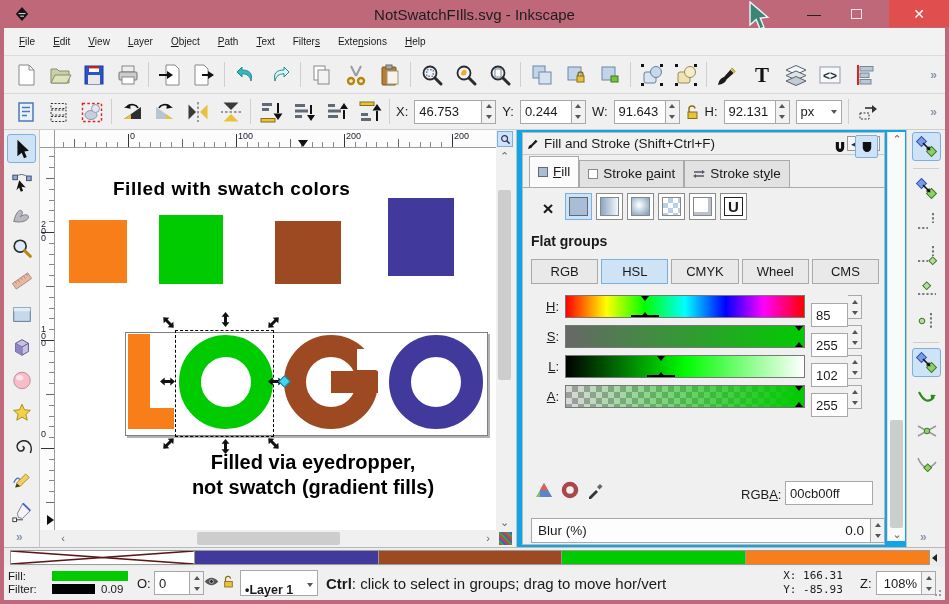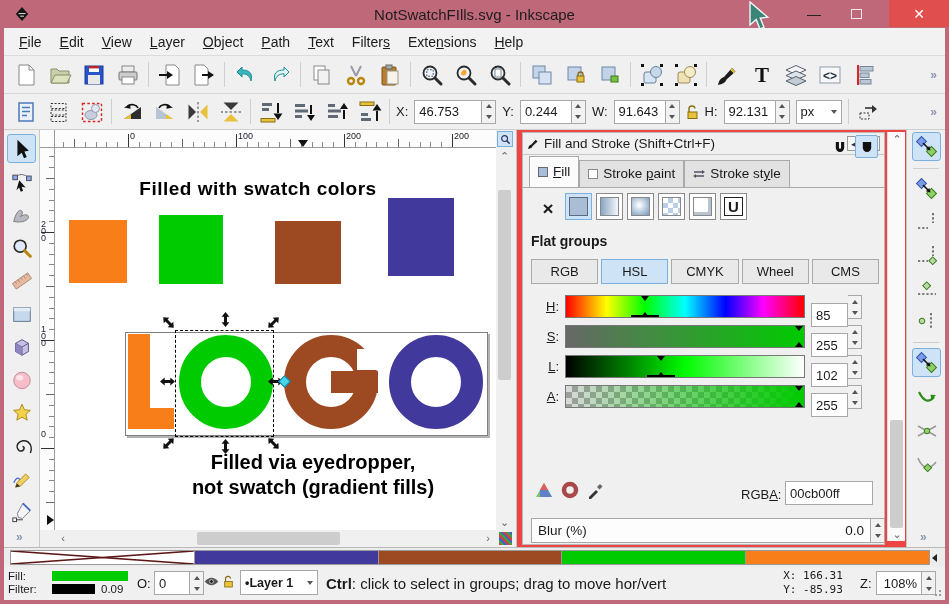--- a/index.html
+++ b/index.html
@@ -10,21 +10,21 @@
   
   .titlebar{left:0;top:0;width:949px;height:28px;background:#bf687a;display:flex;align-items:center}
   .win-title{position:absolute;left:0;right:0;text-align:center;font-size:15px;color:#1d1d1d}
   .win-btn{position:absolute;top:0;height:27px;display:flex;align-items:center;justify-content:center}
   .btn-min{right:120px;width:30px;color:#222;font-size:14px}
   .btn-max{right:78px;width:30px}
   .btn-max .sq{width:11px;height:10px;border:1.5px solid #f3e6ea}
   .btn-close{right:0;width:60px;background:#e04e4e;color:#fff;font-size:14px}
   
   .menubar{left:4px;top:28px;width:941px;height:28px;background:#f2f2f2;border-bottom:1px solid #dcdcdc;display:flex;align-items:center;padding-left:6px}
-  .menu-item{padding:5px 9px;font-size:14px}
+  .menu-item{padding:5px 9px;font-size:10px}
   
   .cmdbar{left:4px;top:56px;width:941px;height:38px;background:#f0f0f0;border-bottom:1px solid #d8d8d8;display:flex;align-items:center;gap:7px;padding:0 8px}
   .ctrlbar{left:4px;top:94px;width:941px;height:36px;background:#f0f0f0;border-bottom:1px solid #cfcfcf;display:flex;align-items:center;gap:6px;padding:0 8px}
   .ib{width:27px;height:27px;display:flex;align-items:center;justify-content:center;border-radius:3px;flex:0 0 auto}
   .vsep{width:1px;height:25px;background:#cfcfcf;flex:0 0 auto}
   .overflow{color:#8894b0;font-size:12px;font-weight:bold;margin-left:auto}
   .fld{background:#fff;border:1px solid #a8a8a8;height:24px;display:flex;align-items:center;padding:0 4px;font-size:13px}
   .spin{display:flex;flex-direction:column;width:14px;height:24px;border:1px solid #a8a8a8;border-left:none;background:#f2f2f2}
   .spin>div{flex:1;display:flex;align-items:center;justify-content:center}
   .tu{width:0;height:0;border-left:3.5px solid transparent;border-right:3.5px solid transparent;border-bottom:4px solid #555}
@@ -42,32 +42,32 @@
   .hruler{position:absolute;left:15px;top:0;width:441px;height:18px;background:#fcfcfc;border-bottom:1px solid #9a9a9a;
     background-image:repeating-linear-gradient(to right,#333 0 1px,transparent 1px 108px),repeating-linear-gradient(to right,#666 0 1px,transparent 1px 54px),repeating-linear-gradient(to right,#888 0 1px,transparent 1px 10.8px);
     background-size:100% 13px,100% 8px,100% 5px;background-position:-35px 100%,-35px 100%,-35px 100%;background-repeat:no-repeat}
   .vruler{position:absolute;left:0;top:18px;width:15px;height:382px;background:#fcfcfc;border-right:1px solid #9a9a9a;
     background-image:repeating-linear-gradient(to bottom,#333 0 1px,transparent 1px 108px),repeating-linear-gradient(to bottom,#666 0 1px,transparent 1px 54px),repeating-linear-gradient(to bottom,#888 0 1px,transparent 1px 10.8px);
     background-size:13px 100%,8px 100%,5px 100%;background-position:100% -24px,100% -24px,100% -24px;background-repeat:no-repeat}
   .rnum{position:absolute;font-size:9px;color:#223;top:1px}
   .vnum{position:absolute;font-size:9px;color:#223;left:1px;width:7px;word-break:break-all;line-height:7px}
   .viewport{position:absolute;left:15px;top:18px;width:441px;height:382px;background:#fff;overflow:hidden}
   .sq{position:absolute}
-  .canvas-head{position:absolute;left:58px;top:30px;width:290px;text-align:center;font-weight:bold;font-size:19px;letter-spacing:.5px;color:#000}
+  .canvas-head{position:absolute;left:58px;top:30px;width:290px;font-weight:bold;font-size:19px;letter-spacing:.5px;color:#000}
   .canvas-cap{position:absolute;left:98px;width:320px;text-align:center;font-weight:bold;font-size:20px;color:#000}
   .logobox{position:absolute;left:70px;top:184px;width:363px;height:104px;background:#fff;border:1px solid #808080;box-shadow:2px 2px 0 #b3b3b3}
   .selrect{position:absolute;left:120px;top:182px;width:99px;height:107px;border:1px dashed #000}
   .handle{position:absolute;width:15px;height:15px;fill:#111}
   .cyand{position:absolute;left:225px;top:229px;width:9px;height:9px;background:#45d3ee;border:1px solid #0c7d97;transform:rotate(45deg)}
   .scroll{background:#f0f0f0}
   .thumb{position:absolute;background:#cdcdcd;border-radius:2px}
   .sbtn{position:absolute;display:flex;align-items:center;justify-content:center}
   .chev{color:#666;font-size:11px;line-height:1}
   
-  .dock{left:516px;top:130px;width:390px;height:417px;background:#ef4444;border-left:1px solid #c0c0c0}
+  .dock{left:516px;top:130px;width:390px;height:417px;background:#0ea5e9;border-left:1px solid #c0c0c0}
   .dialog{position:absolute;left:5px;top:2px;width:363px;height:413px;background:#f0f0f0;border:1px solid #b9b9b9}
   .dlg-head{position:absolute;left:0;top:0;width:100%;height:22px;border-bottom:1px solid #c9c9c9;display:flex;align-items:center;padding:0 4px;gap:4px;font-size:13.5px}
   .dlg-btn{width:15px;height:15px;border:1px solid #999;background:#f6f6f6;display:flex;align-items:center;justify-content:center;font-size:9px;color:#333}
   .tabs{position:absolute;left:0;top:24px;width:100%;height:31px;border-bottom:1px solid #a9a9a9;display:flex;align-items:flex-end;padding-left:6px}
   .tab{border:1px solid #a9a9a9;border-bottom:none;background:#e2e2e2;padding:5px 8px 6px;display:flex;gap:5px;align-items:center;font-size:13.5px;position:relative}
   .tab.active{background:#fbfbfb;height:31px;z-index:2}
   .pt{width:27px;height:27px;border:1px solid #8a8a8a;background:#fff;padding:3px;position:absolute;top:0}
   .pt.sel{background:#cfe3f7;border-color:#7ab0dd}
   .pt>div{width:100%;height:100%}
   .pt-flat{background:#a9bdd6;border:1px solid #5b6b7d}
@@ -954,21 +954,21 @@
         </div>
       </div>
     <svg class="abs" style="left:200px;top:9px" width="15" height="11" viewBox="0 0 20 14">
         <path d="M1 7q9-10 18 0-9 10-18 0z" fill="#555"></path>
         <circle cx="10" cy="7" r="2.6" fill="#222" stroke="#ddd"></circle>
       </svg>
     <svg class="abs" style="left:219px;top:7px" width="11" height="15" viewBox="0 0 13 16">
         <path d="M3 8V5.5a3 3 0 0 1 6-1" fill="none" stroke="#8a6d12" stroke-width="1.4"></path>
         <rect x="2" y="8" width="9" height="6.5" fill="#e8c23a" stroke="#8a6d12"></rect>
       </svg>
-    <div class="abs" style="left:236px;top:3px;width:78px;height:25px;background:#fff;border:1px solid #a8a8a8;display:flex;align-items:center;padding:0 4px">
+    <div class="abs" style="left:236px;top:3px;width:78px;height:25px;background:#fff;border:1px solid #a8a8a8;display:flex;padding:12px 4px">
       <span style="font-size:12.5px;font-weight:bold"><span>•</span><span>Layer 1</span></span>
       <div class="td" style="margin-left:auto"></div>
     </div>
     <div class="abs" style="left:322px;top:8px;font-size:15px"><b>Ctrl</b><span>: click to select in groups; drag to move hor/vert</span></div>
     <div class="abs mini" style="left:768px;top:2px;width:82px">
       <div><span>X:</span> <span>166.31</span></div>
       <div><span>Y:</span> <span>-85.93</span></div>
     </div>
     <span class="abs lbl" style="left:856px;top:9px">Z:</span>
     <div class="abs" style="left:872px;top:4px;display:flex">

